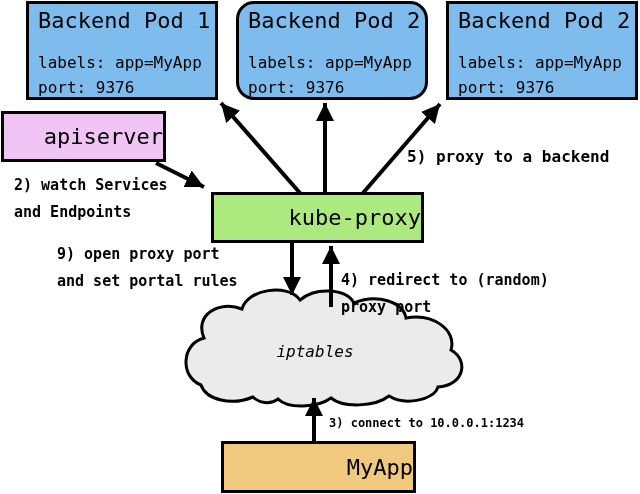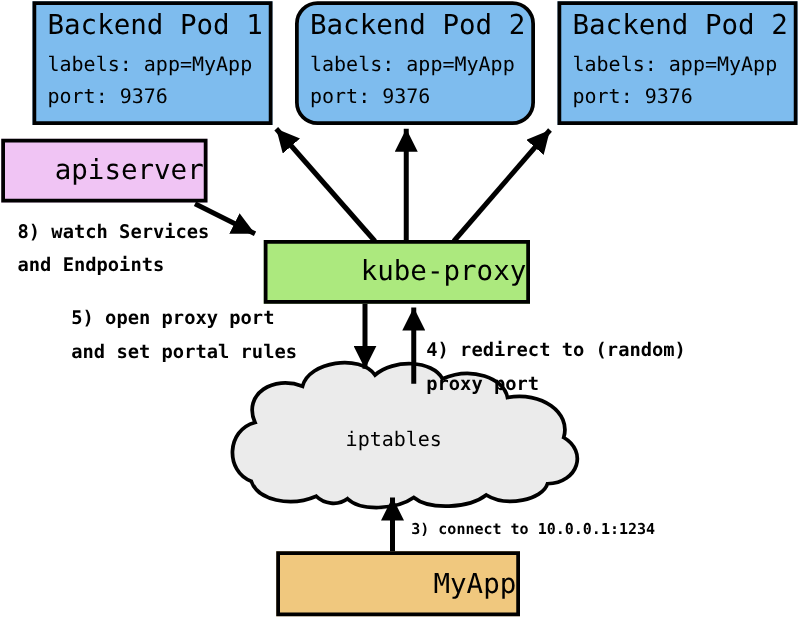--- a/index.html
+++ b/index.html
@@ -5,38 +5,38 @@
   html, body { margin:0; padding:0; background:#fff; }
   .canvas {
     position:relative; width:640px; height:494px; background:#fff;
     font-family:"DejaVu Sans Mono","Liberation Mono",monospace;
     color:#000; overflow:hidden;
   }
   .box { position:absolute; box-sizing:border-box; border:3px solid #000; z-index:1; }
   .pod { width:192px; height:99px; top:1px; background:var(--pod_fill,#7EBCEE); padding:3px 0 0 9px; }
   .pod-title { font-size:22px; line-height:28px; white-space:nowrap; }
   .pod-line  { font-size:16px; line-height:25px; white-space:nowrap; }
-  .pod-lines { margin-top:4px; }
+  .pod-lines { margin-top:15px; }
   #pod1 { left:26px; } #pod2 { left:236px;border-radius:18px; } #pod3 { left:446px; }
   .center-box { display:flex; align-items:center; justify-content:flex-end; font-size:22px; }
   #apiserver  { left:1px;   top:111px; width:165px; height:51px; background:var(--apiserver_fill,#F0C4F4); }
   #kubeproxy  { left:211px; top:192px; width:213px; height:51px; background:var(--kube_proxy_fill,#ACE97E); }
   #client     { left:221px; top:441px; width:195px; height:52px; background:var(--client_fill,#F0C87E); }
   .annot {
     position:absolute; z-index:3; font-weight:bold; font-size:15px;
     line-height:27px; white-space:pre-line;
   }
   #annot1 { left:14px;  top:172px; }
   #annot2 { left:57px;  top:241px; }
   #annot3 { left:329px; top:410px; font-size:12px; }
   #annot4 { left:341px; top:243px;margin-top:24px; }
   #annot5 { left:407px; top:143px; font-size:16px; }
   #iptables-label {
     position:absolute; z-index:3; left:265px; top:342px; width:100px;
-    text-align:center; font-size:16px;
+    text-align:center; font-size:16px;font-style:italic;
   }
   #overlay { position:absolute; left:0; top:0; z-index:2; pointer-events:none; }
   #overlay line { stroke:var(--line_color,#000); stroke-width:4; }
   #overlay .cloud { fill:var(--cloud_fill,#EBEBEB); stroke:var(--line_color,#000); stroke-width:3; }
   #overlay marker path { fill:var(--line_color,#000); }
 </style>
 </head>
 <body>
 
 <div class="canvas">
@@ -97,21 +97,22 @@
     <line x1="300" y1="193" x2="221" y2="103" marker-end="url(#ah)"></line>
     <line x1="325" y1="193" x2="325" y2="103" marker-end="url(#ah)"></line>
     <line x1="363" y1="193" x2="440" y2="104" marker-end="url(#ah)"></line>
     <line x1="292" y1="243" x2="292" y2="295" marker-end="url(#ah)"></line>
     <line x1="331" y1="307" x2="331" y2="246" marker-end="url(#ah)"></line>
     <line x1="314" y1="441" x2="314" y2="398" marker-end="url(#ah)"></line>
   </svg>
 
   <div id="iptables-label">iptables</div>
 
-  <div class="annot" id="annot1">8) watch Services
+  <div class="annot" id="annot1">2) watch Services
 and Endpoints</div>
-  <div class="annot" id="annot2">5) open proxy port
+  <div class="annot" id="annot2">9) open proxy port
 and set portal rules</div>
   <div class="annot" id="annot3">3) connect to 10.0.0.1:1234</div>
   <div class="annot" id="annot4">4) redirect to (random)
 proxy port</div>
+  <div class="annot" id="annot5">5) proxy to a backend</div>
 
 </div>
 
 </body></html>

